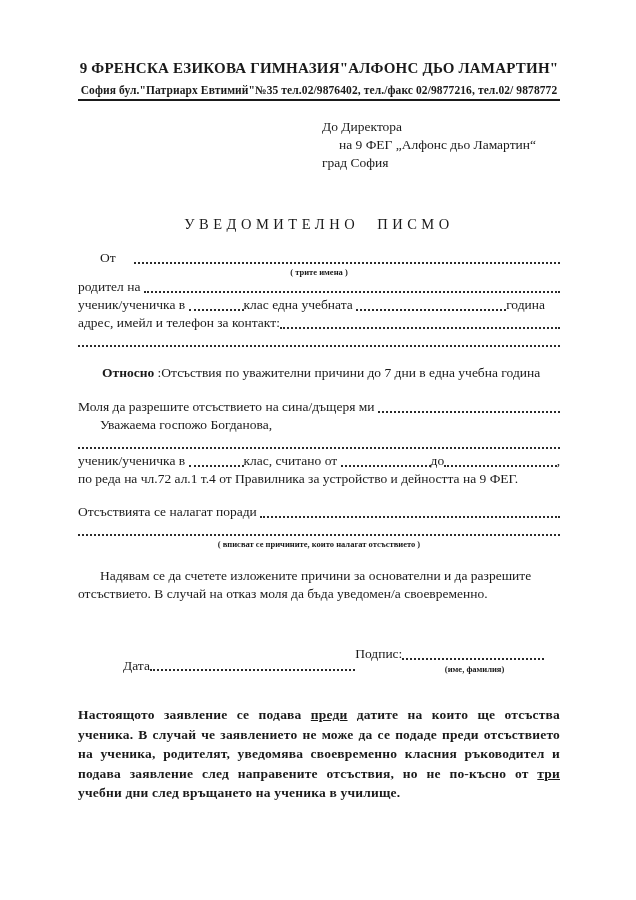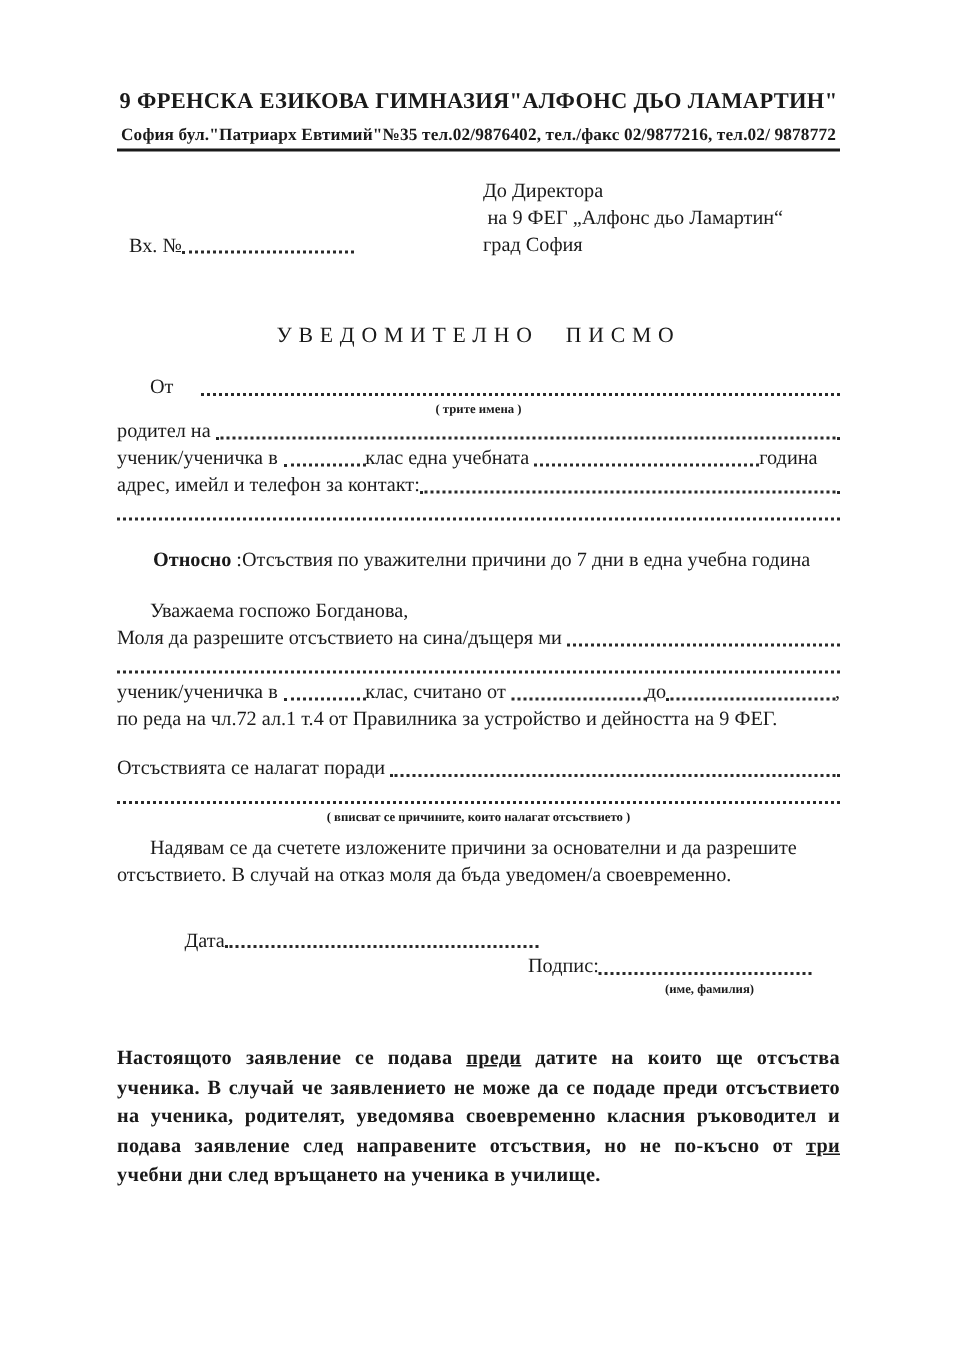--- a/index.html
+++ b/index.html
@@ -18,21 +18,21 @@
   }
   
   .hdr { text-align: center; }
   .hdr-name { font-size: 15px; font-weight: bold; letter-spacing: .2px; }
   .hdr-addr { font-size: 11.5px; font-weight: bold; margin-top: 7px; letter-spacing: .1px; }
   .hdr-rule { border: 0; border-top: 2.5px solid #1a1a1a; margin-top: 3px; }
   
   .ref-row { display: flex; margin-top: 17px; font-size: 13.5px; }
   .ref-left { display: flex; align-items: flex-end; width: 215px; margin-left: 8px; }
   .addressee { margin-left: auto; margin-right: 10px; width: 228px; line-height: 18px; }
-  .addressee div:nth-child(2) { padding-left: 3px; }
+  .addressee div:nth-child(2) { padding-left: 3px; text-align: center; }
   
   .title {
     text-align: center; font-weight: normal; font-size: 14.5px;
     letter-spacing: 4.5px; word-spacing: 10px;
     margin-top: 44px;
   }
   
   .body-block { font-size: 13.5px; }
   .line { display: flex; align-items: flex-end; min-height: 18px; line-height: 18px; }
   .line span.t { white-space: pre; }
@@ -42,23 +42,23 @@
   .w100 { flex-grow: 1; } .w130 { flex-grow: 1.25; } .w140 { width: 142px; }
   .note-c {
     text-align: center; font-size: 8.5px; font-weight: bold;
     line-height: 11px; min-height: 11px;
   }
   .indent { padding-left: 22px; gap: 18px; }
   .mt-from { margin-top: 16px; }
   .mt-re { margin-top: 15px; margin-left: 24px; }
   .mt-sal { margin-top: 17px; }
   .mt-reason { margin-top: 15px; }
-  .closing { text-indent: 22px; line-height: 18px; margin-top: 6px; }
+  .closing { text-indent: 22px; line-height: 18px; margin-top: 17px; }
   
-  .sig-row { display: flex; margin-top: 27px; font-size: 13.5px; flex-direction: column; }
+  .sig-row { display: flex; margin-top: 42px; font-size: 13.5px; }
   .sig-date { display: flex; align-items: flex-end; width: 236px; margin-left: 45px; }
   .sig-sign { margin-left: auto; margin-right: 12px; width: 196px; }
   .sig-sign .line { min-height: 18px; }
   .sig-note { text-align: center; font-size: 8.5px; font-weight: bold; padding-left: 46px; margin-top: 1px; }
   
   .footer-par {
     margin-top: 31px;
     font-size: 13.5px; font-weight: bold;
     text-align: justify; line-height: 19.5px;
     letter-spacing: .2px;
@@ -70,24 +70,20 @@
 
 <div class="page">
 
   <div class="hdr">
     <div class="hdr-name">9 ФРЕНСКА ЕЗИКОВА ГИМНАЗИЯ"АЛФОНС ДЬО ЛАМАРТИН"</div>
     <div class="hdr-addr">София бул."Патриарх Евтимий"№35 тел.02/9876402, тел./факс 02/9877216, тел.02/ 9878772</div>
     <hr class="hdr-rule">
   </div>
 
   <div class="ref-row">
-    <div class="ref-left">
-      <span class="t">Вх. № </span>
-      <span class="lead fixed w115"></span>
-    </div>
     <div class="addressee">
       <div>До Директора</div>
       <div>на 9 ФЕГ „Алфонс дьо Ламартин“</div>
       <div>град София</div>
     </div>
   </div>
 
   <div class="title">УВЕДОМИТЕЛНО ПИСМО</div>
 
   <div class="body-block mt-from">
@@ -115,26 +111,26 @@
     <div class="line">
       <span class="lead"></span>
     </div>
   </div>
 
   <div class="body-block mt-re">
     <span style="font-weight:bold">Относно</span><span class="t"> :Отсъствия по уважителни причини до 7 дни в една учебна година</span>
   </div>
 
   <div class="body-block mt-sal">
-    <div class="line indent">
-      <span class="t">Уважаема госпожо Богданова,</span>
-    </div>
     <div class="line">
       <span class="t">Моля да разрешите отсъствието на сина/дъщеря ми </span>
       <span class="lead"></span>
+    </div>
+    <div class="line indent">
+      <span class="t">Уважаема госпожо Богданова,</span>
     </div>
     <div class="line">
       <span class="lead"></span>
     </div>
     <div class="line">
       <span class="t">ученик/ученичка в </span>
       <span class="lead fixed w55"></span>
       <span class="t">клас, считано от </span>
       <span class="lead w100"></span>
       <span class="t">до</span>

